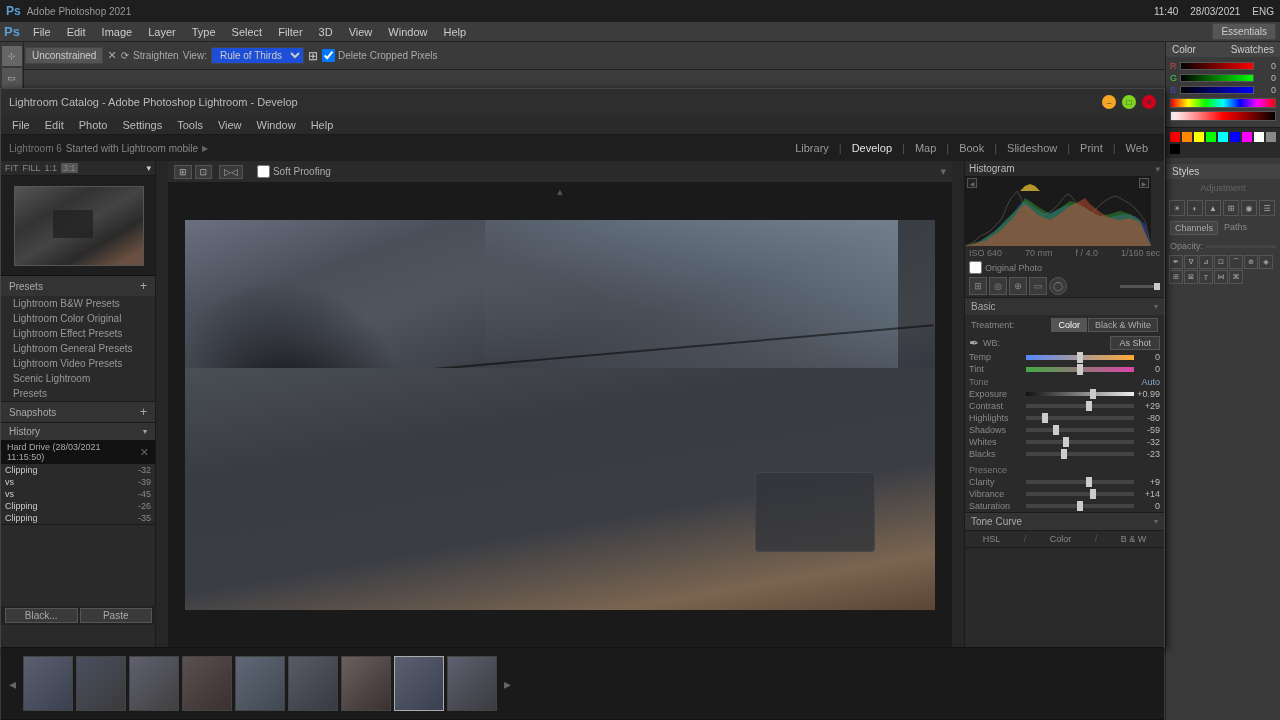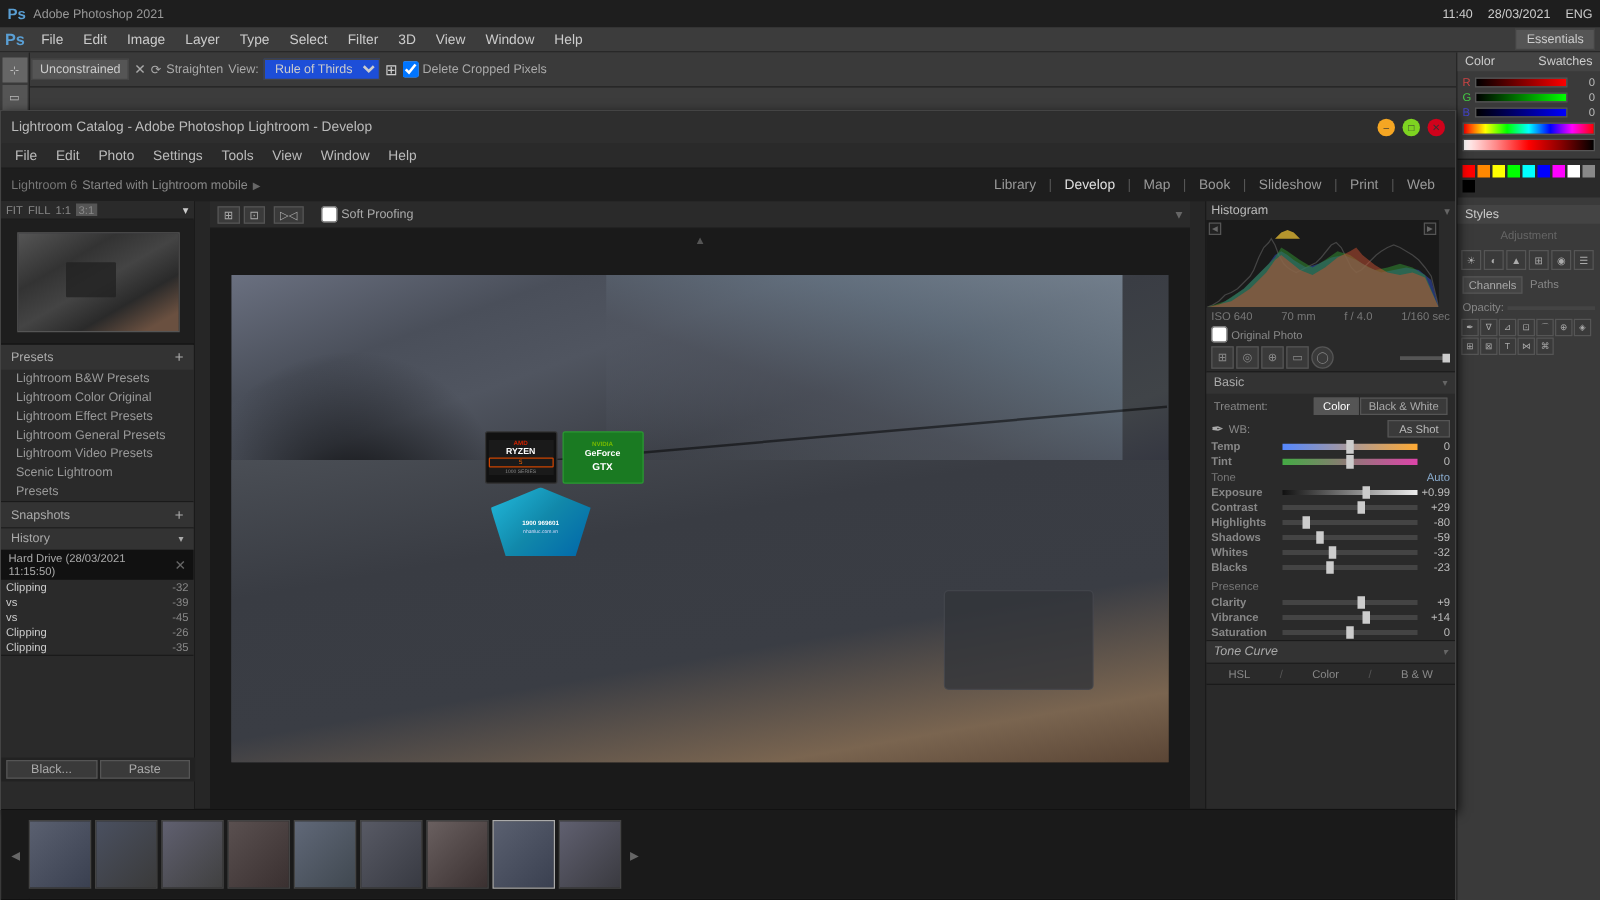--- a/index.html
+++ b/index.html
@@ -75,21 +75,21 @@
 
     
     #lr-right-panel { width: 200px; background: #2a2a2a; border-left: 1px solid #1a1a1a; overflow-y: auto; flex-shrink: 0; }
     #histogram-header { display: flex; justify-content: space-between; align-items: center; padding: 2px 4px; }
     #histogram-canvas { width: 186px; height: 70px; background: #1a1a1a; position: relative; overflow: hidden; }
 
     
     .rp-section { border-bottom: 1px solid #1a1a1a; }
     .rp-section-header { padding: 3px 6px; background: #333; font-size: 10px; color: #aaa; display: flex; justify-content: space-between; align-items: center; cursor: pointer; }
     .rp-row { display: flex; align-items: center; padding: 1px 4px; gap: 2px; }
-    .rp-label { font-size: 9px; color: #888; width: 55px; flex-shrink: 0; font-weight: bold; }
+    .rp-label { font-size: 9px; color: #888; width: 55px; flex-shrink: 0; }
     .rp-slider-track { flex: 1; height: 3px; background: #444; position: relative; }
     .rp-value { font-size: 9px; color: #bbb; width: 24px; text-align: right; flex-shrink: 0; }
     .rp-treatment { display: flex; align-items: center; justify-content: space-between; padding: 3px 6px; }
     .rp-treatment-label { font-size: 9px; color: #888; }
     .rp-treatment-btns { display: flex; gap: 1px; }
     .rp-treat-btn { padding: 1px 6px; font-size: 9px; background: #3a3a3a; color: #aaa; border: 1px solid #555; cursor: pointer; }
     .rp-treat-btn.active { background: #555; color: #fff; }
     .rp-wb-row { display: flex; align-items: center; padding: 1px 4px; gap: 2px; }
     .rp-wb-label { font-size: 9px; color: #888; width: 25px; }
     .rp-wb-value { font-size: 9px; color: #bbb; margin-left: auto; background: #3a3a3a; padding: 1px 8px; border: 1px solid #555; }
@@ -122,21 +122,21 @@
     
     .rp-hsl-row { display: flex; justify-content: space-around; padding: 3px 6px; }
     .rp-hsl-btn { font-size: 9px; color: #888; cursor: pointer; }
     .rp-hsl-btn.sep { color: #555; }
 
     
     #lr-prev-reset { display: flex; justify-content: space-between; padding: 4px 6px; }
     .lr-action-btn { background: #3a3a3a; border: 1px solid #555; color: #aaa; padding: 2px 10px; font-size: 10px; cursor: pointer; }
 
     
-    .tc-section-header { padding: 3px 6px; background: #333; font-size: 10px; color: #aaa; display: flex; justify-content: space-between; align-items: center; cursor: pointer; font-style: italic; }
+    .tc-section-header { padding: 3px 6px; background: #333; font-size: 10px; color: #aaa; display: flex; justify-content: space-between; align-items: center; cursor: pointer; }
 
     
     .eyedropper { font-size: 14px; color: #aaa; cursor: pointer; }
 
     
     .temp-track { background: linear-gradient(to right, #5588ff, #ffaa33); }
     .tint-track { background: linear-gradient(to right, #44aa44, #dd44aa); }
     .exposure-track { background: linear-gradient(to right, #111, #eee); }
     .clip-row { display: flex; justify-content: space-between; padding: 1px 4px; }
 
@@ -463,46 +463,20 @@
               <div style="position:absolute;left:-30px;top:60px;width:250px;height:250px;border-radius:50%;background:radial-gradient(circle,rgba(0,0,0,0.8) 0%,rgba(0,0,0,0) 70%);"></div>
 
               <div style="position:absolute;top:0;left:40%;width:55%;height:40%;background:linear-gradient(200deg,#8a9aaa 0%,#6a7a8a 30%,#505560 60%,transparent 100%);opacity:0.7;"></div>
 
               <div style="position:absolute;top:35%;left:0;right:0;height:2px;background:rgba(0,0,0,0.5);transform:rotate(-5deg);"></div>
 
               <div style="position:absolute;top:38%;left:0;right:0;bottom:0;background:linear-gradient(170deg,#4a4e55 0%,#393c43 30%,#3a3d44 60%,#7a6550 85%,#5a4535 100%);"></div>
 
               <div style="position:absolute;bottom:15%;right:8%;width:120px;height:80px;background:rgba(50,52,58,0.8);border-radius:4px;border:1px solid rgba(80,82,90,0.5);"></div>
 
-              <div style="position:absolute;top:32%;left:27%;display:flex;gap:3px;flex-direction:column;">
-                <div style="display:flex;gap:4px;">
-
-                  <div style="width:58px;height:42px;background:#111;border:1px solid #333;border-radius:2px;display:flex;flex-direction:column;align-items:center;justify-content:center;padding:2px;">
-                    <div style="width:100%;background:#1a1a1a;text-align:center;">
-                      <div style="font-size:5px;color:#cc2200;font-weight:bold;line-height:1.2;">AMD</div>
-                      <div style="font-size:7px;color:#fff;font-weight:bold;line-height:1.2;">RYZEN</div>
-                      <div style="font-size:5px;color:#ff6600;line-height:1.2;border:1px solid #cc4400;border-radius:1px;padding:0 2px;">5</div>
-                      <div style="font-size:4px;color:#888;line-height:1.4;">1000 SERIES</div>
-                    </div>
-                  </div>
-
-                  <div style="width:65px;height:42px;background:#1a7a22;border:1px solid #2a9a32;border-radius:2px;display:flex;flex-direction:column;align-items:center;justify-content:center;padding:2px;">
-                    <div style="font-size:5px;color:#76b900;font-weight:bold;text-align:center;line-height:1.4;">NVIDIA</div>
-                    <div style="font-size:7px;color:#fff;font-weight:bold;text-align:center;line-height:1.2;">GeForce</div>
-                    <div style="font-size:8px;color:#fff;font-weight:bold;text-align:center;line-height:1.2;">GTX</div>
-                  </div>
-                </div>
-
-                <div style="width:80px;height:55px;background:linear-gradient(135deg,#22bbdd 0%,#1188aa 50%,#0066aa 100%);clip-path:polygon(50% 0%,100% 30%,85% 100%,15% 100%,0% 30%);display:flex;align-items:center;justify-content:center;margin-left:5px;">
-                  <div style="text-align:center;margin-top:8px;">
-                    <div style="font-size:5px;color:#fff;font-weight:bold;white-space:nowrap;">1900 969601</div>
-                    <div style="font-size:4px;color:#ddf;white-space:nowrap;">nhanluc.com.vn</div>
-                  </div>
-                </div>
-              </div>
             </div>
           </div>
         </div>
       </div>
 
       <div id="lr-right-panel">
 
         <div class="rp-section">
           <div id="histogram-header">
             <span style="font-size:10px;color:#bbb;">Histogram</span>

